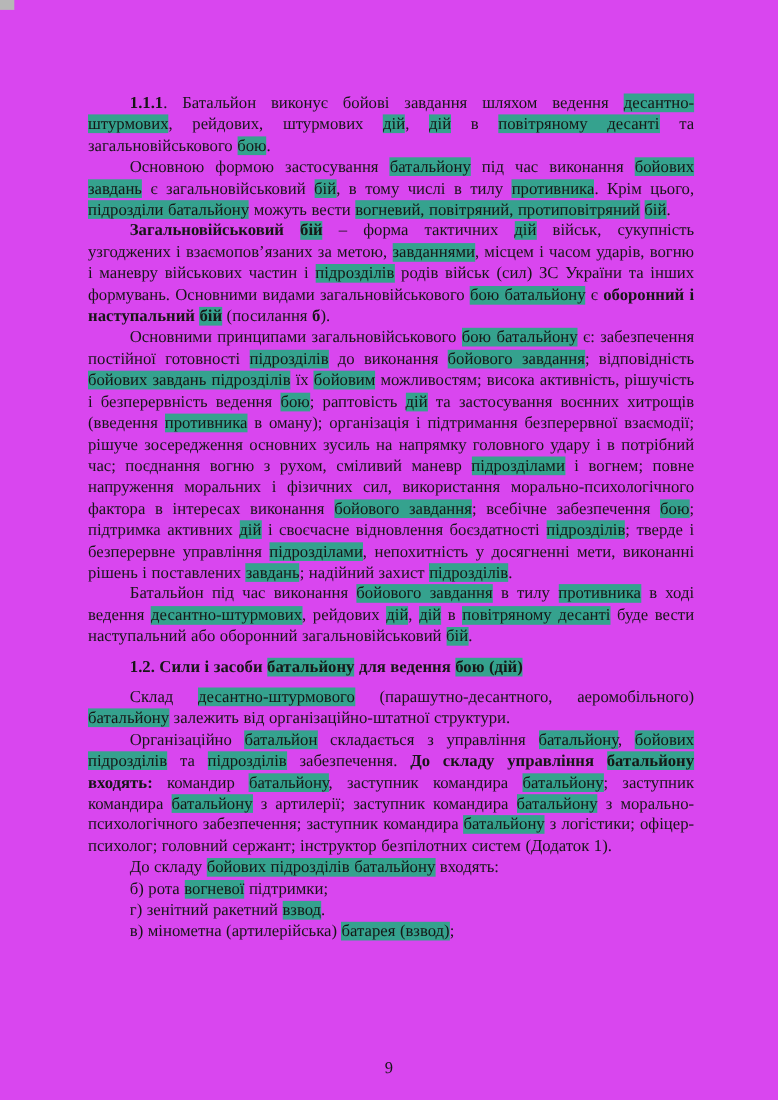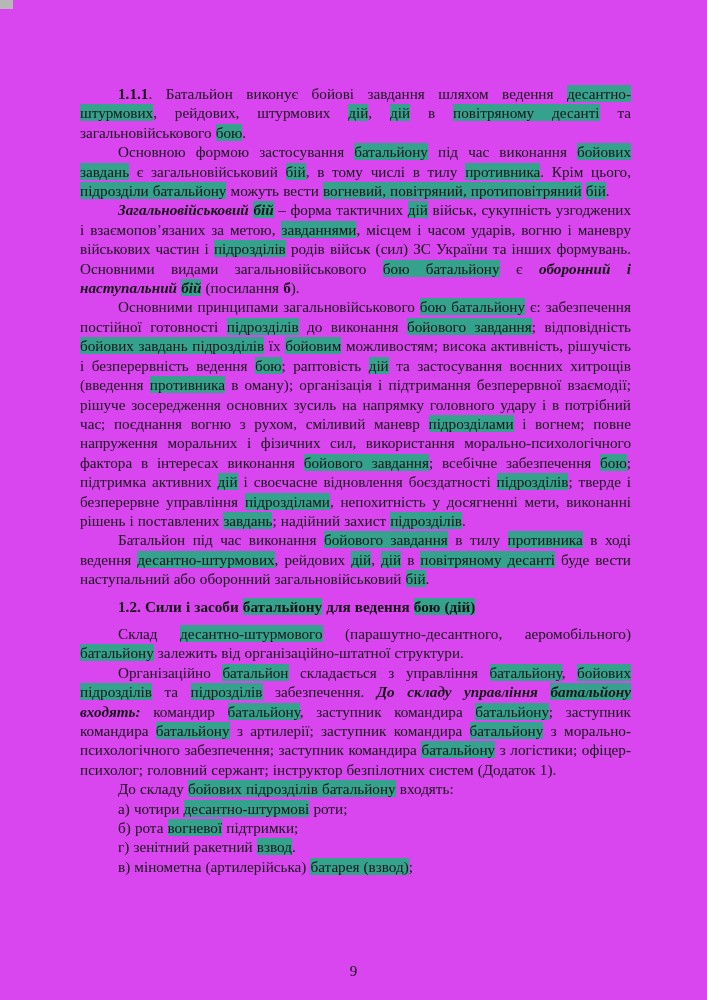--- a/index.html
+++ b/index.html
@@ -25,21 +25,21 @@
     text-align:justify;
     text-indent:38px;
     word-spacing:0.02em;
   }
   p.heading{
     font-weight:bold;
     margin:8px 0;
   }
   .hl{background:var(--hl,#35a28e);}
   .b{font-weight:bold;}
-  .i{font-style:italic;}
+  .i{}
   .page-number{
     position:absolute;left:0;right:0;bottom:20px;
     text-align:center;
     font-size:15px;
     font-family:"Liberation Serif", serif;
     color:#161616;
   }
 </style>
 </head>
 <body>
@@ -49,19 +49,18 @@
   <div class="content" id="doc">
       <p class="para body"><span class="b">1.1.1</span><span>. Батальйон виконує бойові завдання шляхом ведення </span><span class="hl">десантно-штурмових</span><span>, рейдових, штурмових </span><span class="hl">дій</span><span>, </span><span class="hl">дій</span><span> в </span><span class="hl">повітряному десанті</span><span> та загальновійськового </span><span class="hl">бою</span><span>.</span></p>
       <p class="para body"><span>Основною формою застосування </span><span class="hl">батальйону</span><span> під час виконання </span><span class="hl">бойових завдань</span><span> є загальновійськовий </span><span class="hl">бій</span><span>, в тому числі в тилу </span><span class="hl">противника</span><span>. Крім цього, </span><span class="hl">підрозділи батальйону</span><span> можуть вести </span><span class="hl">вогневий, повітряний, протиповітряний</span><span> </span><span class="hl">бій</span><span>.</span></p>
       <p class="para body"><span class="b i">Загальновійськовий </span><span class="hl b i">бій</span><span> – форма тактичних </span><span class="hl">дій</span><span> військ, сукупність узгоджених і взаємопов’язаних за метою, </span><span class="hl">завданнями</span><span>, місцем і часом ударів, вогню і маневру військових частин і </span><span class="hl">підрозділів</span><span> родів військ (сил) ЗС України та інших формувань. Основними видами загальновійськового </span><span class="hl">бою батальйону</span><span> є </span><span class="b i">оборонний і наступальний </span><span class="hl b i">бій</span><span> (посилання </span><span class="b">б</span><span>).</span></p>
       <p class="para body"><span>Основними принципами загальновійськового </span><span class="hl">бою батальйону</span><span> є: забезпечення постійної готовності </span><span class="hl">підрозділів</span><span> до виконання </span><span class="hl">бойового завдання</span><span>; відповідність </span><span class="hl">бойових завдань підрозділів</span><span> їх </span><span class="hl">бойовим</span><span> можливостям; висока активність, рішучість і безперервність ведення </span><span class="hl">бою</span><span>; раптовість </span><span class="hl">дій</span><span> та застосування воєнних хитрощів (введення </span><span class="hl">противника</span><span> в оману); організація і підтримання безперервної взаємодії; рішуче зосередження основних зусиль на напрямку головного удару і в потрібний час; поєднання вогню з рухом, сміливий маневр </span><span class="hl">підрозділами</span><span> і вогнем; повне напруження моральних і фізичних сил, використання морально-психологічного фактора в інтересах виконання </span><span class="hl">бойового завдання</span><span>; всебічне забезпечення </span><span class="hl">бою</span><span>; підтримка активних </span><span class="hl">дій</span><span> і своєчасне відновлення боєздатності </span><span class="hl">підрозділів</span><span>; тверде і безперервне управління </span><span class="hl">підрозділами</span><span>, непохитність у досягненні мети, виконанні рішень і поставлених </span><span class="hl">завдань</span><span>; надійний захист </span><span class="hl">підрозділів</span><span>.</span></p>
       <p class="para body"><span>Батальйон під час виконання </span><span class="hl">бойового завдання</span><span> в тилу </span><span class="hl">противника</span><span> в ході ведення </span><span class="hl">десантно-штурмових</span><span>, рейдових </span><span class="hl">дій</span><span>, </span><span class="hl">дій</span><span> в </span><span class="hl">повітряному десанті</span><span> буде вести наступальний або оборонний загальновійськовий </span><span class="hl">бій</span><span>.</span></p>
       <p class="para heading"><span class="b">1.2. Сили і засоби </span><span class="hl b">батальйону</span><span class="b"> для ведення </span><span class="hl b">бою (дій)</span></p>
       <p class="para body"><span>Склад </span><span class="hl">десантно-штурмового</span><span> (парашутно-десантного, аеромобільного) </span><span class="hl">батальйону</span><span> залежить від організаційно-штатної структури.</span></p>
       <p class="para body"><span>Організаційно </span><span class="hl">батальйон</span><span> складається з управління </span><span class="hl">батальйону</span><span>, </span><span class="hl">бойових підрозділів</span><span> та </span><span class="hl">підрозділів</span><span> забезпечення. </span><span class="b i">До складу управління </span><span class="hl b i">батальйону</span><span class="b i"> входять:</span><span> командир </span><span class="hl">батальйону</span><span>, заступник командира </span><span class="hl">батальйону</span><span>; заступник командира </span><span class="hl">батальйону</span><span> з артилерії; заступник командира </span><span class="hl">батальйону</span><span> з морально-психологічного забезпечення; заступник командира </span><span class="hl">батальйону</span><span> з логістики; офіцер-психолог; головний сержант; інструктор безпілотних систем (Додаток 1).</span></p>
       <p class="para body"><span>До складу </span><span class="hl">бойових підрозділів батальйону</span><span> входять:</span></p>
-      <p class="para list"><span>а) чотири </span><span class="hl">десантно-штурмові</span><span> роти;</span></p>
       <p class="para list"><span>б) рота </span><span class="hl">вогневої</span><span> підтримки;</span></p>
       <p class="para list"><span>г) зенітний ракетний </span><span class="hl">взвод</span><span>.</span></p>
       <p class="para list"><span>в) мінометна (артилерійська) </span><span class="hl">батарея (взвод)</span><span>;</span></p>
     </div>
   <div class="page-number">9</div>
 </div>
 
 </body></html>

